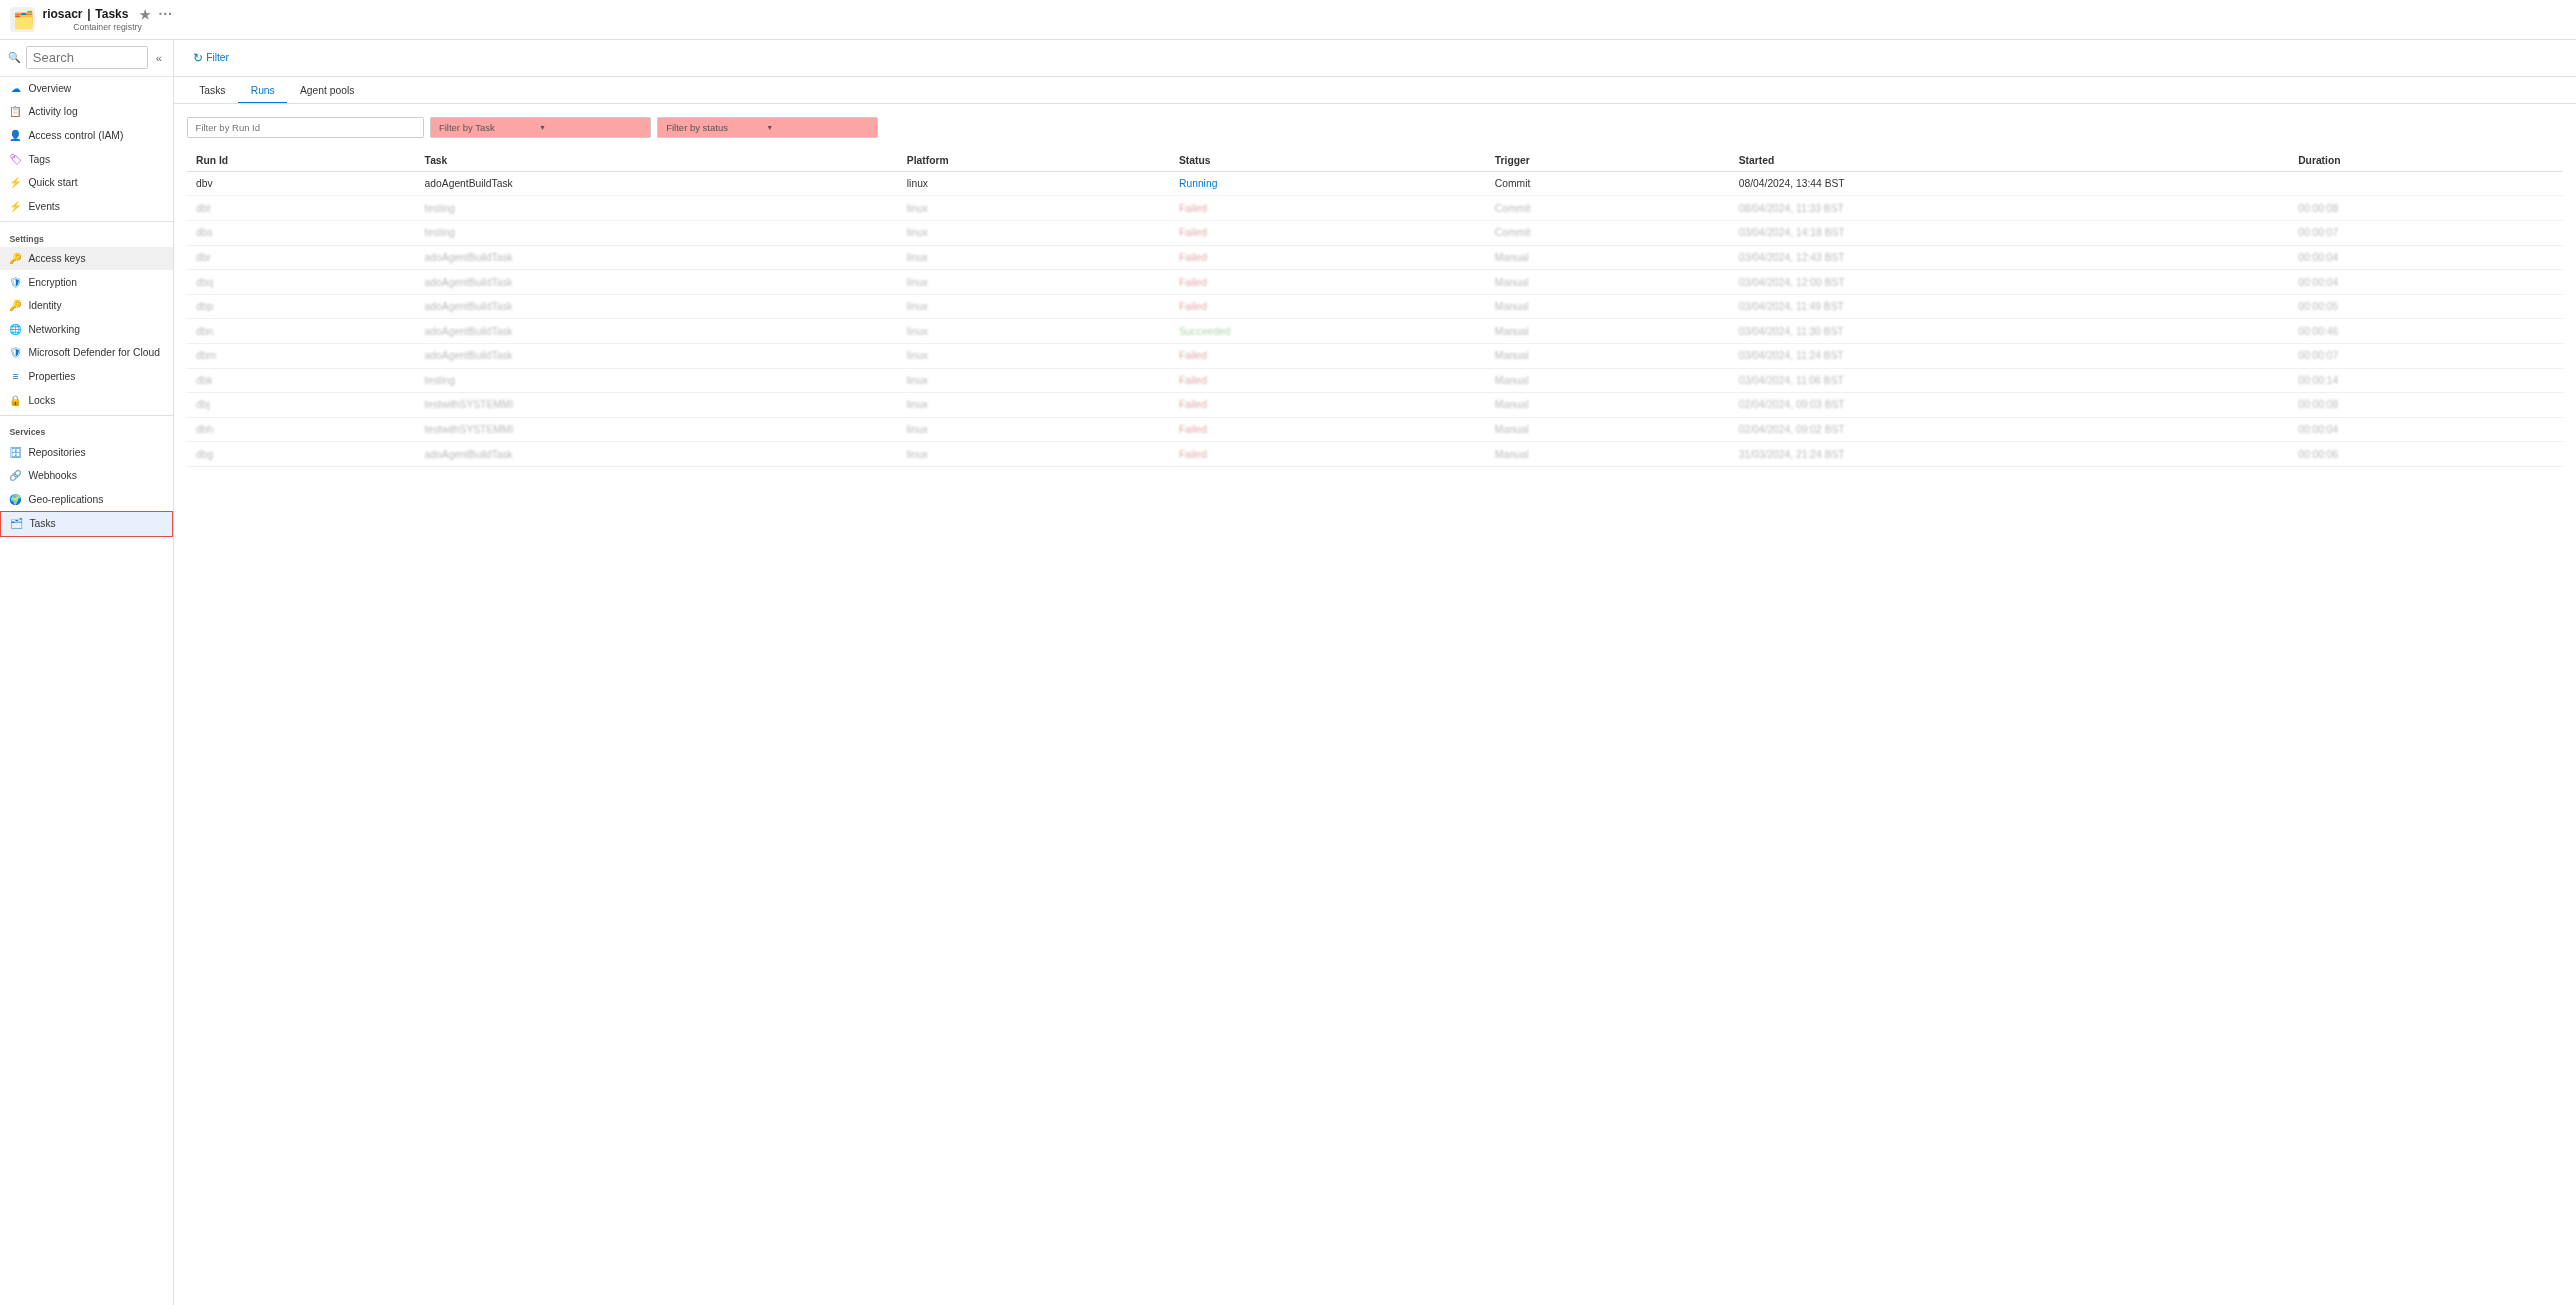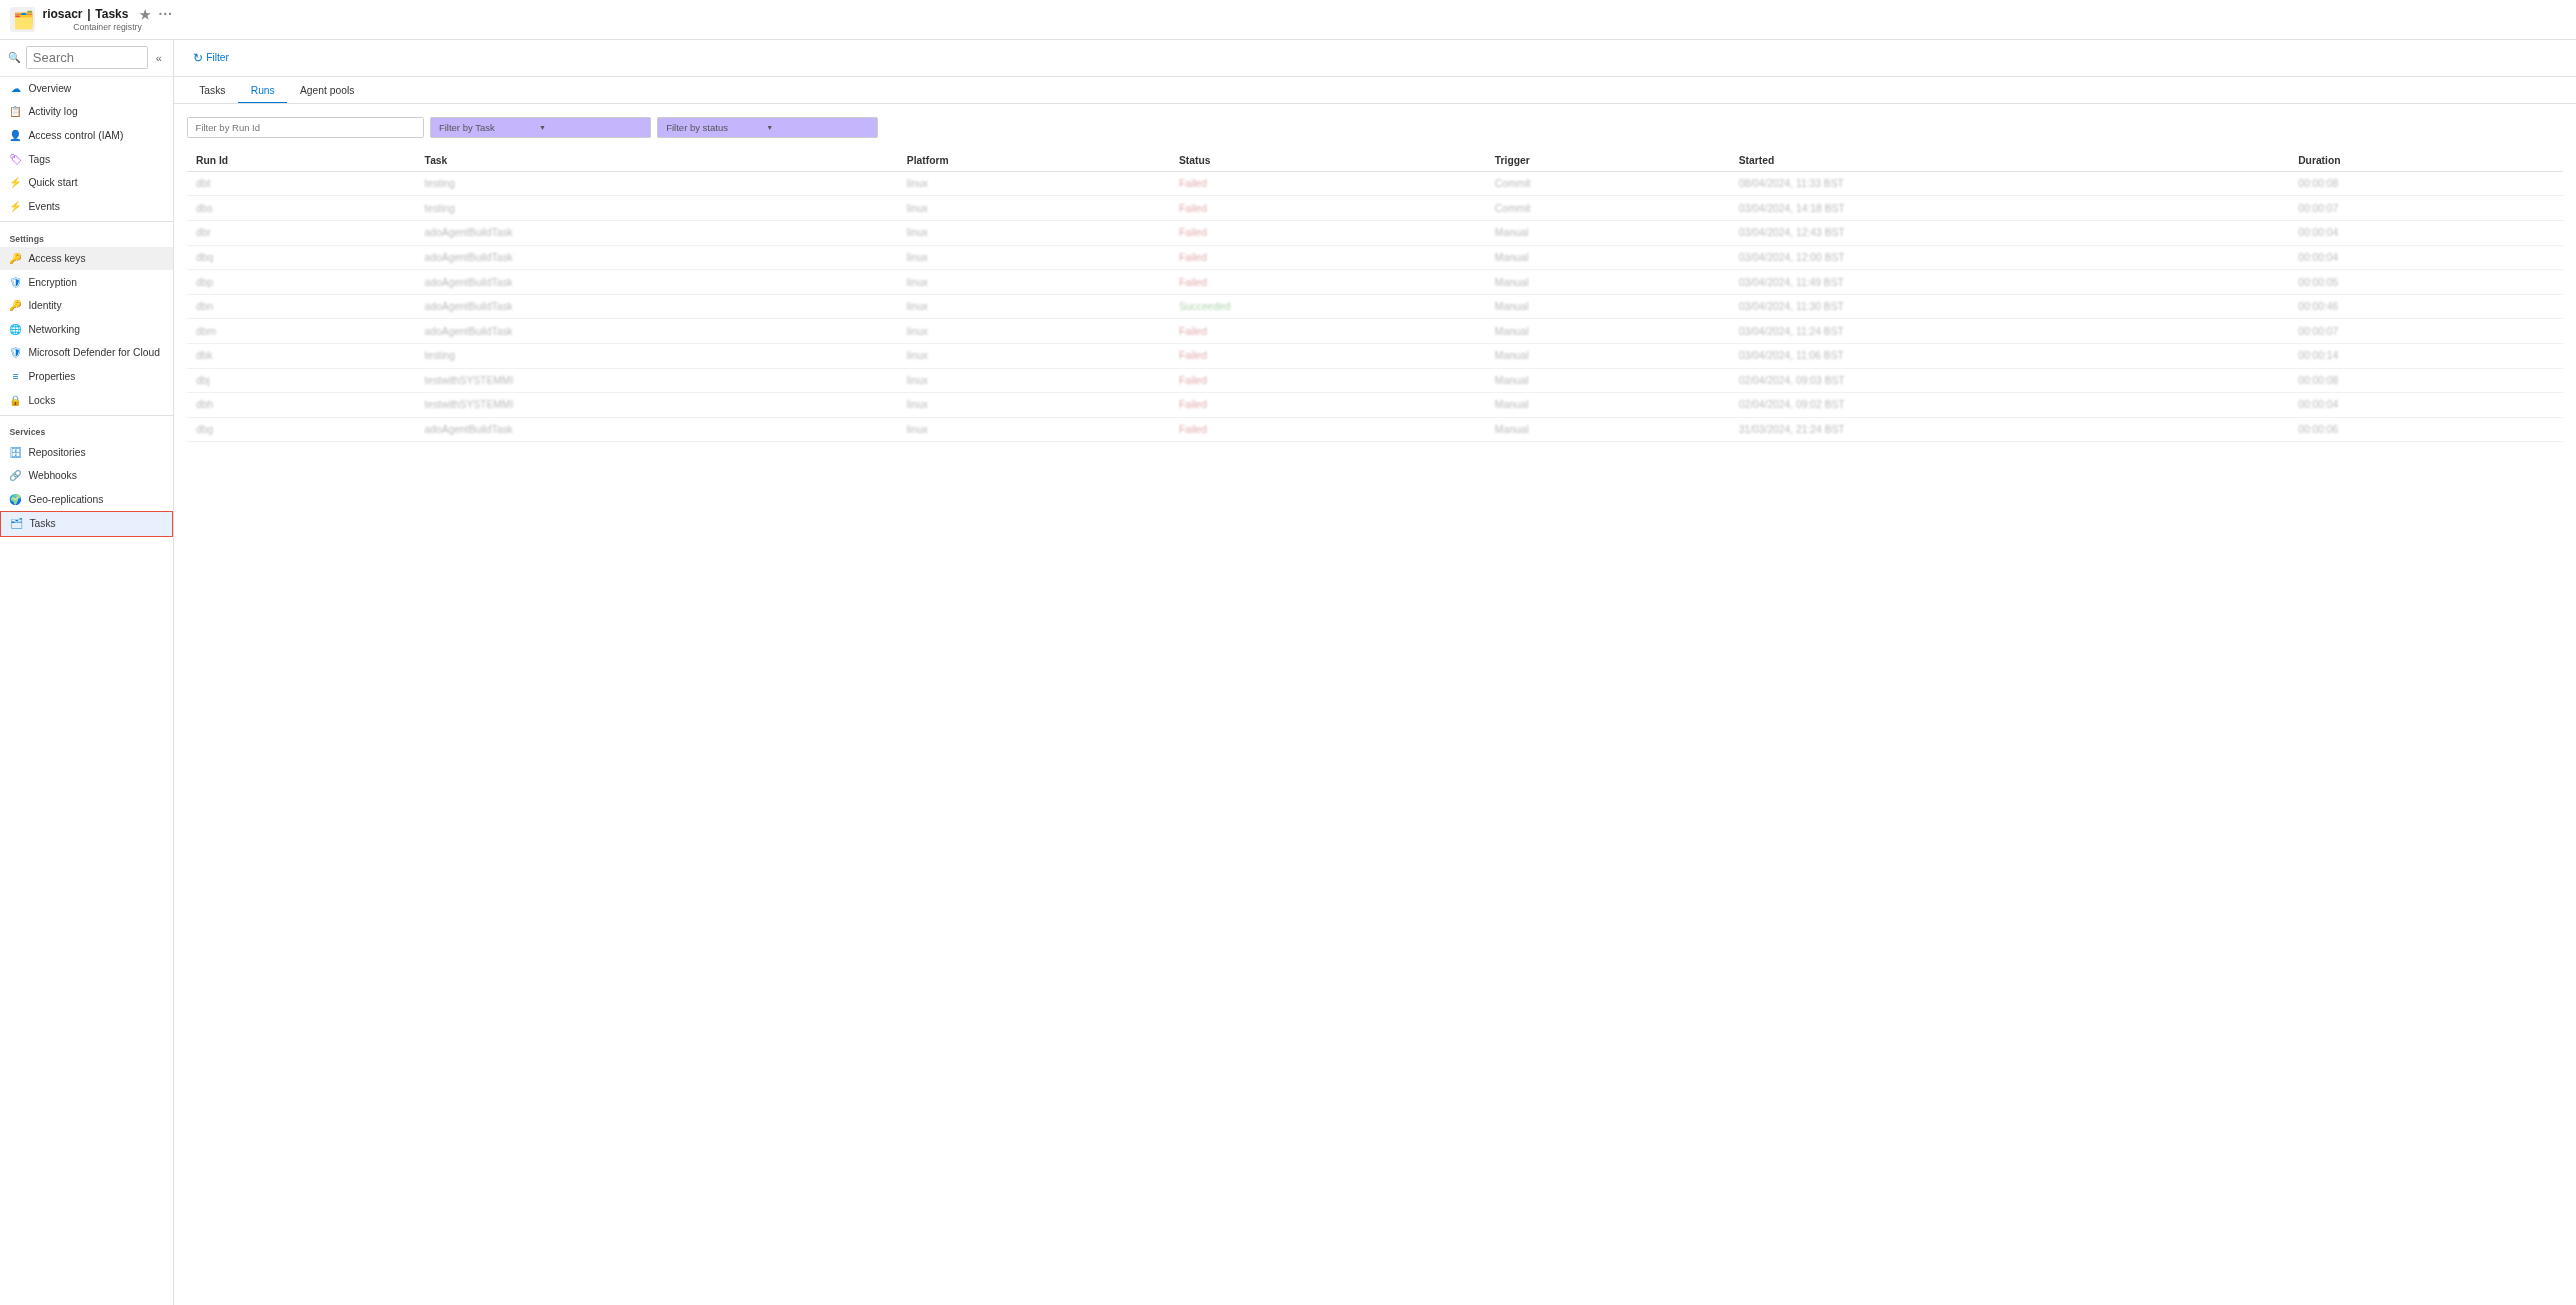--- a/index.html
+++ b/index.html
@@ -37,21 +37,21 @@
     
     .tabs { display: flex; align-items: center; padding: 0 12.6px; border-bottom: 0.8px solid #e0e0e0; }
     .tab { padding: 8px 12.6px 6.3px; cursor: pointer; font-size: 10.3px; color: #333; border-bottom: 1.6px solid transparent; }
     .tab.active { color: #0078d4; border-bottom: 1.6px solid #0078d4; font-weight: 400; }
 
     
     .table-area { flex: 1; overflow-y: auto; padding: 12.6px; }
     .filter-row { display: flex; gap: 6.3px; margin-bottom: 12.6px; }
     .filter-input { border: 0.8px solid #ccc; border-radius: 1.6px; padding: 4px 8px; font-size: 9.5px; width: 237px; }
     .filter-select-wide { width: 237px; }
-    .filter-select-wrapper { position: relative; display: flex; align-items: center; border: 0.8px solid #ccc; border-radius: 1.6px; padding: 4px 8px; font-size: 9.5px; width: 221px; background: #c4b5fd; cursor: pointer; }
+    .filter-select-wrapper { position: relative; display: flex; align-items: center; border: 0.8px solid #ccc; border-radius: 1.6px; padding: 4px 8px; font-size: 9.5px; width: 221px; background: #fca5a5; cursor: pointer; }
     .filter-select-wrapper span { flex: 1; color: #555; }
     .filter-chevron { font-size: 8px; color: #666; }
 
     table { width: 100%; border-collapse: collapse; font-size: 10.3px; }
     thead th { text-align: left; padding: 4.7px 9.5px; font-weight: 600; color: #333; border-bottom: 0.8px solid #e0e0e0; white-space: nowrap; }
     tbody td { padding: 6.3px 9.5px; border-bottom: 0.8px solid #f0f0f0; color: #333; white-space: nowrap; }
     .status-running { color: #0078d4; }
     .status-succeeded { color: #107c10; }
     .status-failed { color: #a80000; opacity: 0.5; }
     .blurred { opacity: 0.35; filter: blur(1.2px); }
@@ -221,20 +221,29 @@
             <th>Run Id</th>
             <th>Task</th>
             <th>Platform</th>
             <th>Status</th>
             <th>Trigger</th>
             <th>Started</th>
             <th>Duration</th>
           </tr>
         </thead>
         <tbody id="table-body">
+        <tr>
+    <td class="">dbv</td>
+    <td class="">adoAgentBuildTask</td>
+    <td class="">linux</td>
+    <td class="status-running">Running</td>
+    <td class="">Commit</td>
+    <td class="">08/04/2024, 13:44 BST</td>
+    <td class=""></td>
+  </tr>
             <tr>
     <td class=" blurred">dbt</td>
     <td class=" blurred">testing</td>
     <td class=" blurred">linux</td>
     <td class="status-failed blurred">Failed</td>
     <td class=" blurred">Commit</td>
     <td class=" blurred">08/04/2024, 11:33 BST</td>
     <td class=" blurred">00:00:08</td>
   </tr>
             <tr>

